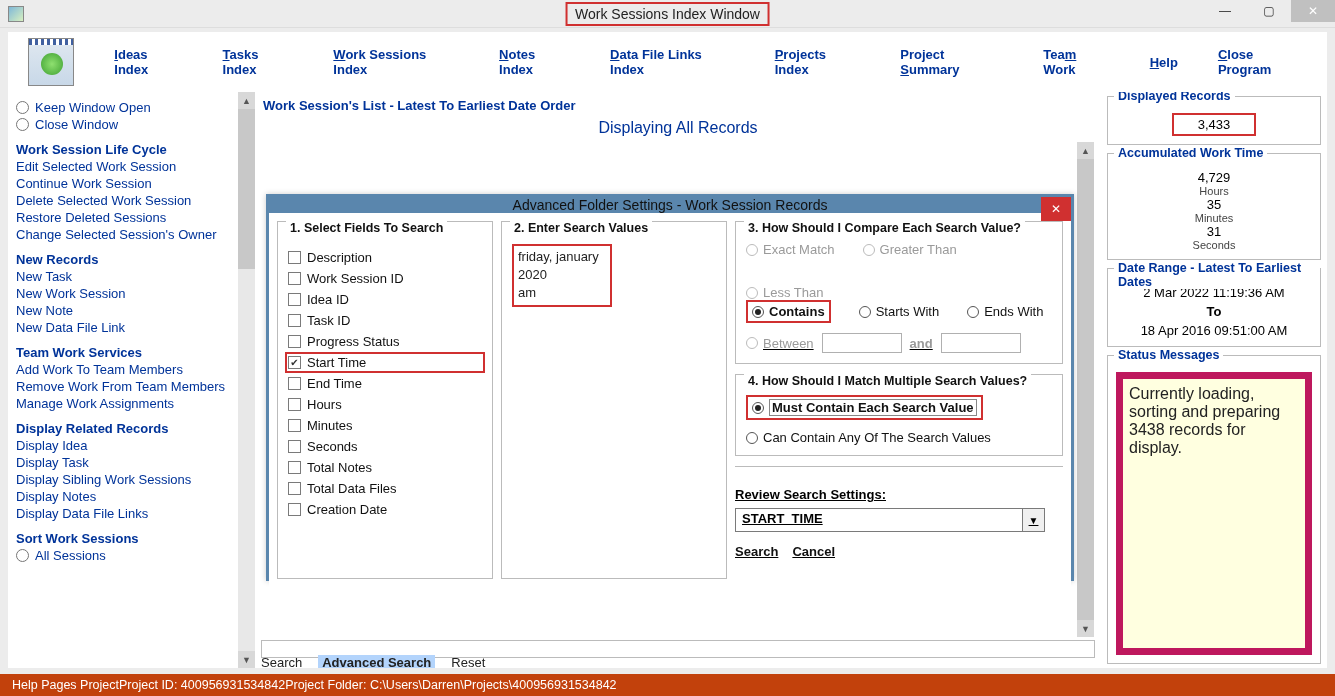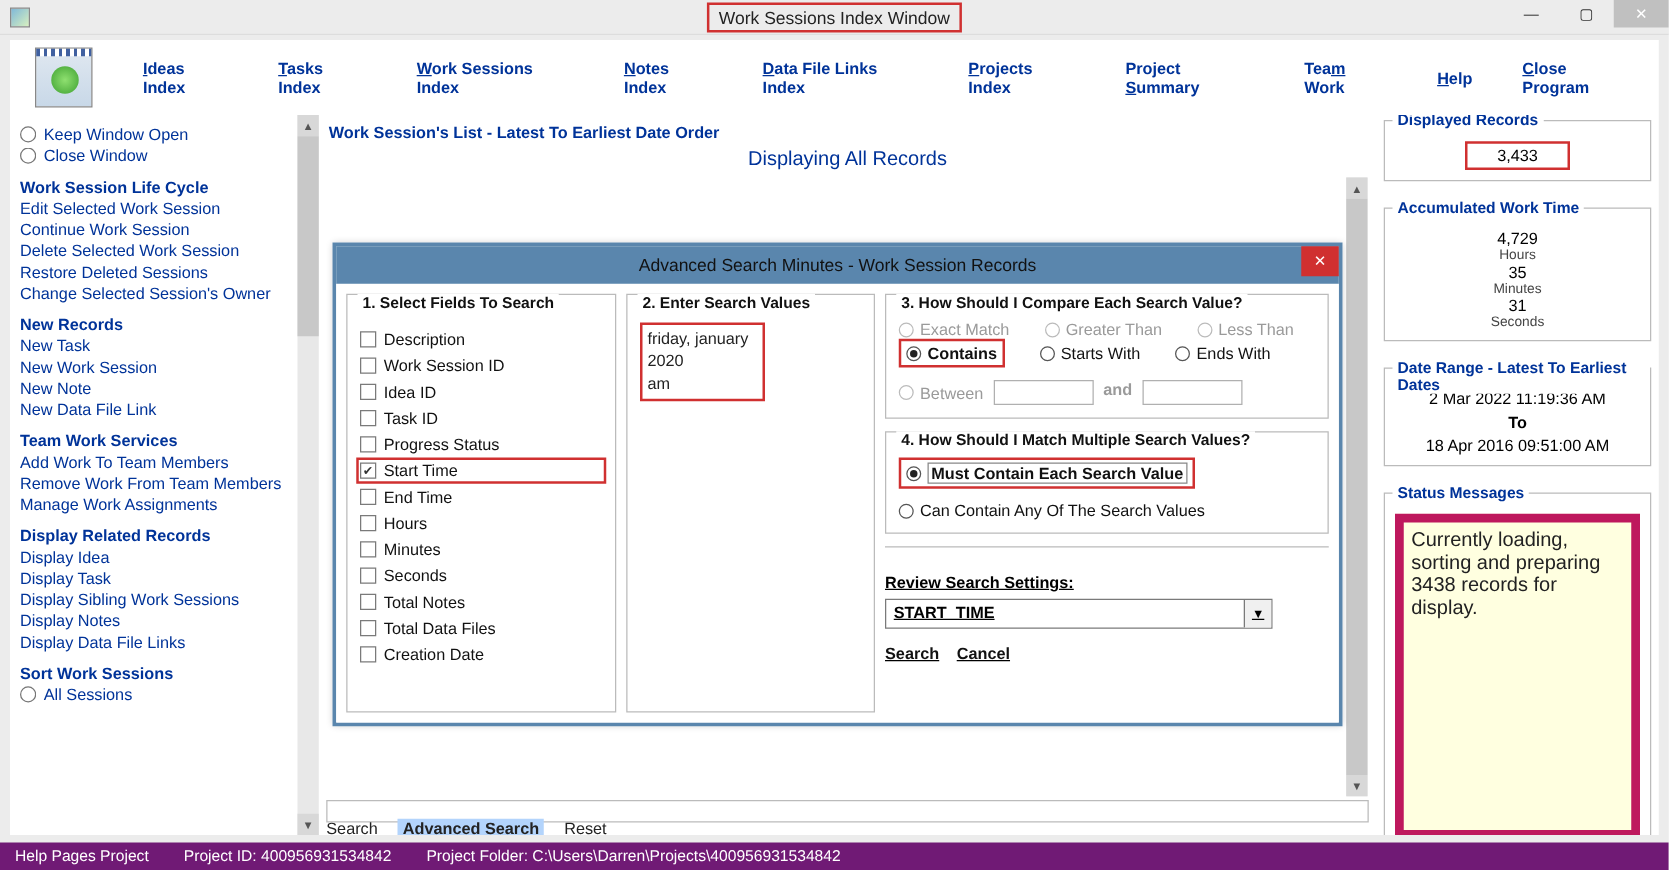--- a/index.html
+++ b/index.html
@@ -36,52 +36,52 @@
 .center-links { position: absolute; left: 6px; bottom: -2px; display: flex; gap: 16px; align-items: center; font-size: 13px; }
 .center-links span { color: #222; cursor: pointer; }
 .center-links .ul { text-decoration: underline; }
 .center-links .selected { background: #b3d4fc; padding: 0 4px; font-weight: bold; }
 .modal { position: absolute; left: 4px; right: 20px; top: 52px; bottom: 56px; background: #fff; border: 3px solid #5a86ad; box-shadow: 0 0 6px rgba(0,0,0,0.2); display: flex; flex-direction: column; }
 .modal-title { background: #5a86ad; color: #111; height: 30px; display: flex; align-items: center; justify-content: center; font-size: 14px; position: relative; }
 .modal-close { position: absolute; right: 0; top: 0; width: 30px; height: 24px; background: #d03030; color: #fff; display: flex; align-items: center; justify-content: center; font-size: 12px; cursor: pointer; }
 .modal-body { flex: 1; display: flex; padding: 8px; gap: 0; background: #fff; }
 .panel { border: 1px solid #bbb; margin-right: 8px; position: relative; padding: 22px 10px 10px 10px; }
 .panel.p1 { width: 216px; }
-.panel.p2 { width: 199px; }
+.panel.p2 { width: 226px; }
 .panel.p3 { flex: 1; display: flex; flex-direction: column; }
 .panel-legend { position: absolute; top: -1px; left: 8px; background: #fff; padding: 0 4px; font-weight: bold; font-size: 12.5px; color: #111; }
 .chk-row { display: flex; align-items: center; gap: 6px; margin: 6px 0; color: #111; }
 .chk-box { width: 13px; height: 13px; border: 1px solid #7a7a7a; background: #fff; display: inline-flex; align-items: center; justify-content: center; font-size: 10px; color: #333; }
 .hl-red { outline: 2px solid #d03030; outline-offset: 1px; }
 .hl-red-box { border: 2px solid #d03030; padding: 2px 4px; display: inline-block; }
 .search-vals { color: #222; font-size: 13px; line-height: 1.4; }
 .subpanel { border: 1px solid #bbb; position: relative; padding: 20px 10px 10px 10px; margin-bottom: 10px; }
 .radio-grid { display: flex; gap: 28px; flex-wrap: wrap; }
 .radio-item { display: flex; align-items: center; gap: 5px; color: #111; font-size: 13px; }
 .radio-item.disabled { color: #9a9a9a; }
 .radio-dot { width: 12px; height: 12px; border: 1px solid #555; border-radius: 50%; display: inline-flex; align-items: center; justify-content: center; }
 .radio-dot.on::after { content: ""; width: 6px; height: 6px; background: #222; border-radius: 50%; }
-.between-row { display: flex; gap: 8px; margin-top: 8px; }
+.between-row { display: flex; align-items: center; gap: 8px; margin-top: 8px; text-decoration: underline; }
 .between-row input { width: 80px; height: 20px; border: 1px solid #b0b0b0; }
 .subpanel .panel-legend { font-weight: bold; }
 .review-label { font-weight: bold; margin-bottom: 6px; }
 .dropdown { display: flex; width: 310px; border: 1px solid #7a7a7a; height: 24px; }
 .dropdown .val { flex: 1; padding: 2px 6px; font-weight: bold; font-size: 13px; }
 .dropdown .btn { width: 22px; border-left: 1px solid #7a7a7a; display: flex; align-items: center; justify-content: center; font-size: 10px; background: #f0f0f0; }
 .action-links { margin-top: 12px; display: flex; gap: 14px; font-weight: bold; color: #111; }
-.right-col { width: 226px; padding: 4px 6px; display: flex; flex-direction: column; gap: 21px; }
+.right-col { width: 226px; padding: 4px 6px; display: flex; flex-direction: column; gap: 8px; }
 .info-box { border: 1px solid #bbb; position: relative; padding: 16px 8px 8px 8px; }
 .info-legend { position: absolute; top: -8px; left: 6px; background: #fff; padding: 0 4px; font-weight: bold; color: #003399; font-size: 12.5px; }
 .info-center { text-align: center; }
 .rec-count { display: inline-block; border: 2px solid #d03030; padding: 2px 24px; }
 .time-row { display: flex; justify-content: space-around; text-align: center; flex-direction: column; }
 .time-row .n { font-size: 13px; }
 .time-row .l { font-size: 11px; color: #444; }
 .status-textarea { flex: 1; border: 7px solid #be185d; background: #ffffe0; padding: 6px; font-size: 16px; color: #222; min-height: 260px; }
-.statusbar { position: absolute; left: 0; right: 0; bottom: 0; height: 22px; background: #701a75; color: #fff; display: flex; align-items: center; padding: 0 12px; gap: 28px; font-size: 12.5px; }
+.statusbar { position: absolute; left: 0; right: 0; bottom: 0; height: 22px; background: #c2410c; color: #fff; display: flex; align-items: center; padding: 0 12px; font-size: 12.5px; }
 input[type="radio"] { margin: 0; }
 </style>
 </head>
 <body>
 
 <div class="titlebar">
   <div class="titlebar-icon"></div>
   <div class="titlebar-title">Work Sessions Index Window</div>
   <div class="win-controls">
     <div class="win-btn">—</div>
@@ -160,21 +160,21 @@
       <div class="list-subheader">Displaying All Records</div>
       <div class="center-inner">
         <div class="center-scroll">
           <div class="arrow">▲</div>
           <div class="thumb"></div>
           <div class="arrow">▼</div>
         </div>
 
         <div class="modal">
           <div class="modal-title">
-            <span>Advanced Search Minutes - Work Session Records</span>
+            <span>Advanced Folder Settings - Work Session Records</span>
             <div class="modal-close">✕</div>
           </div>
           <div class="modal-body">
 
             <div class="panel p1">
               <div class="panel-legend">1. Select Fields To Search</div>
               <div id="fields-container">
                   <label class="chk-row">
                     <span class="chk-box"></span>
                     <span>Description</span>

